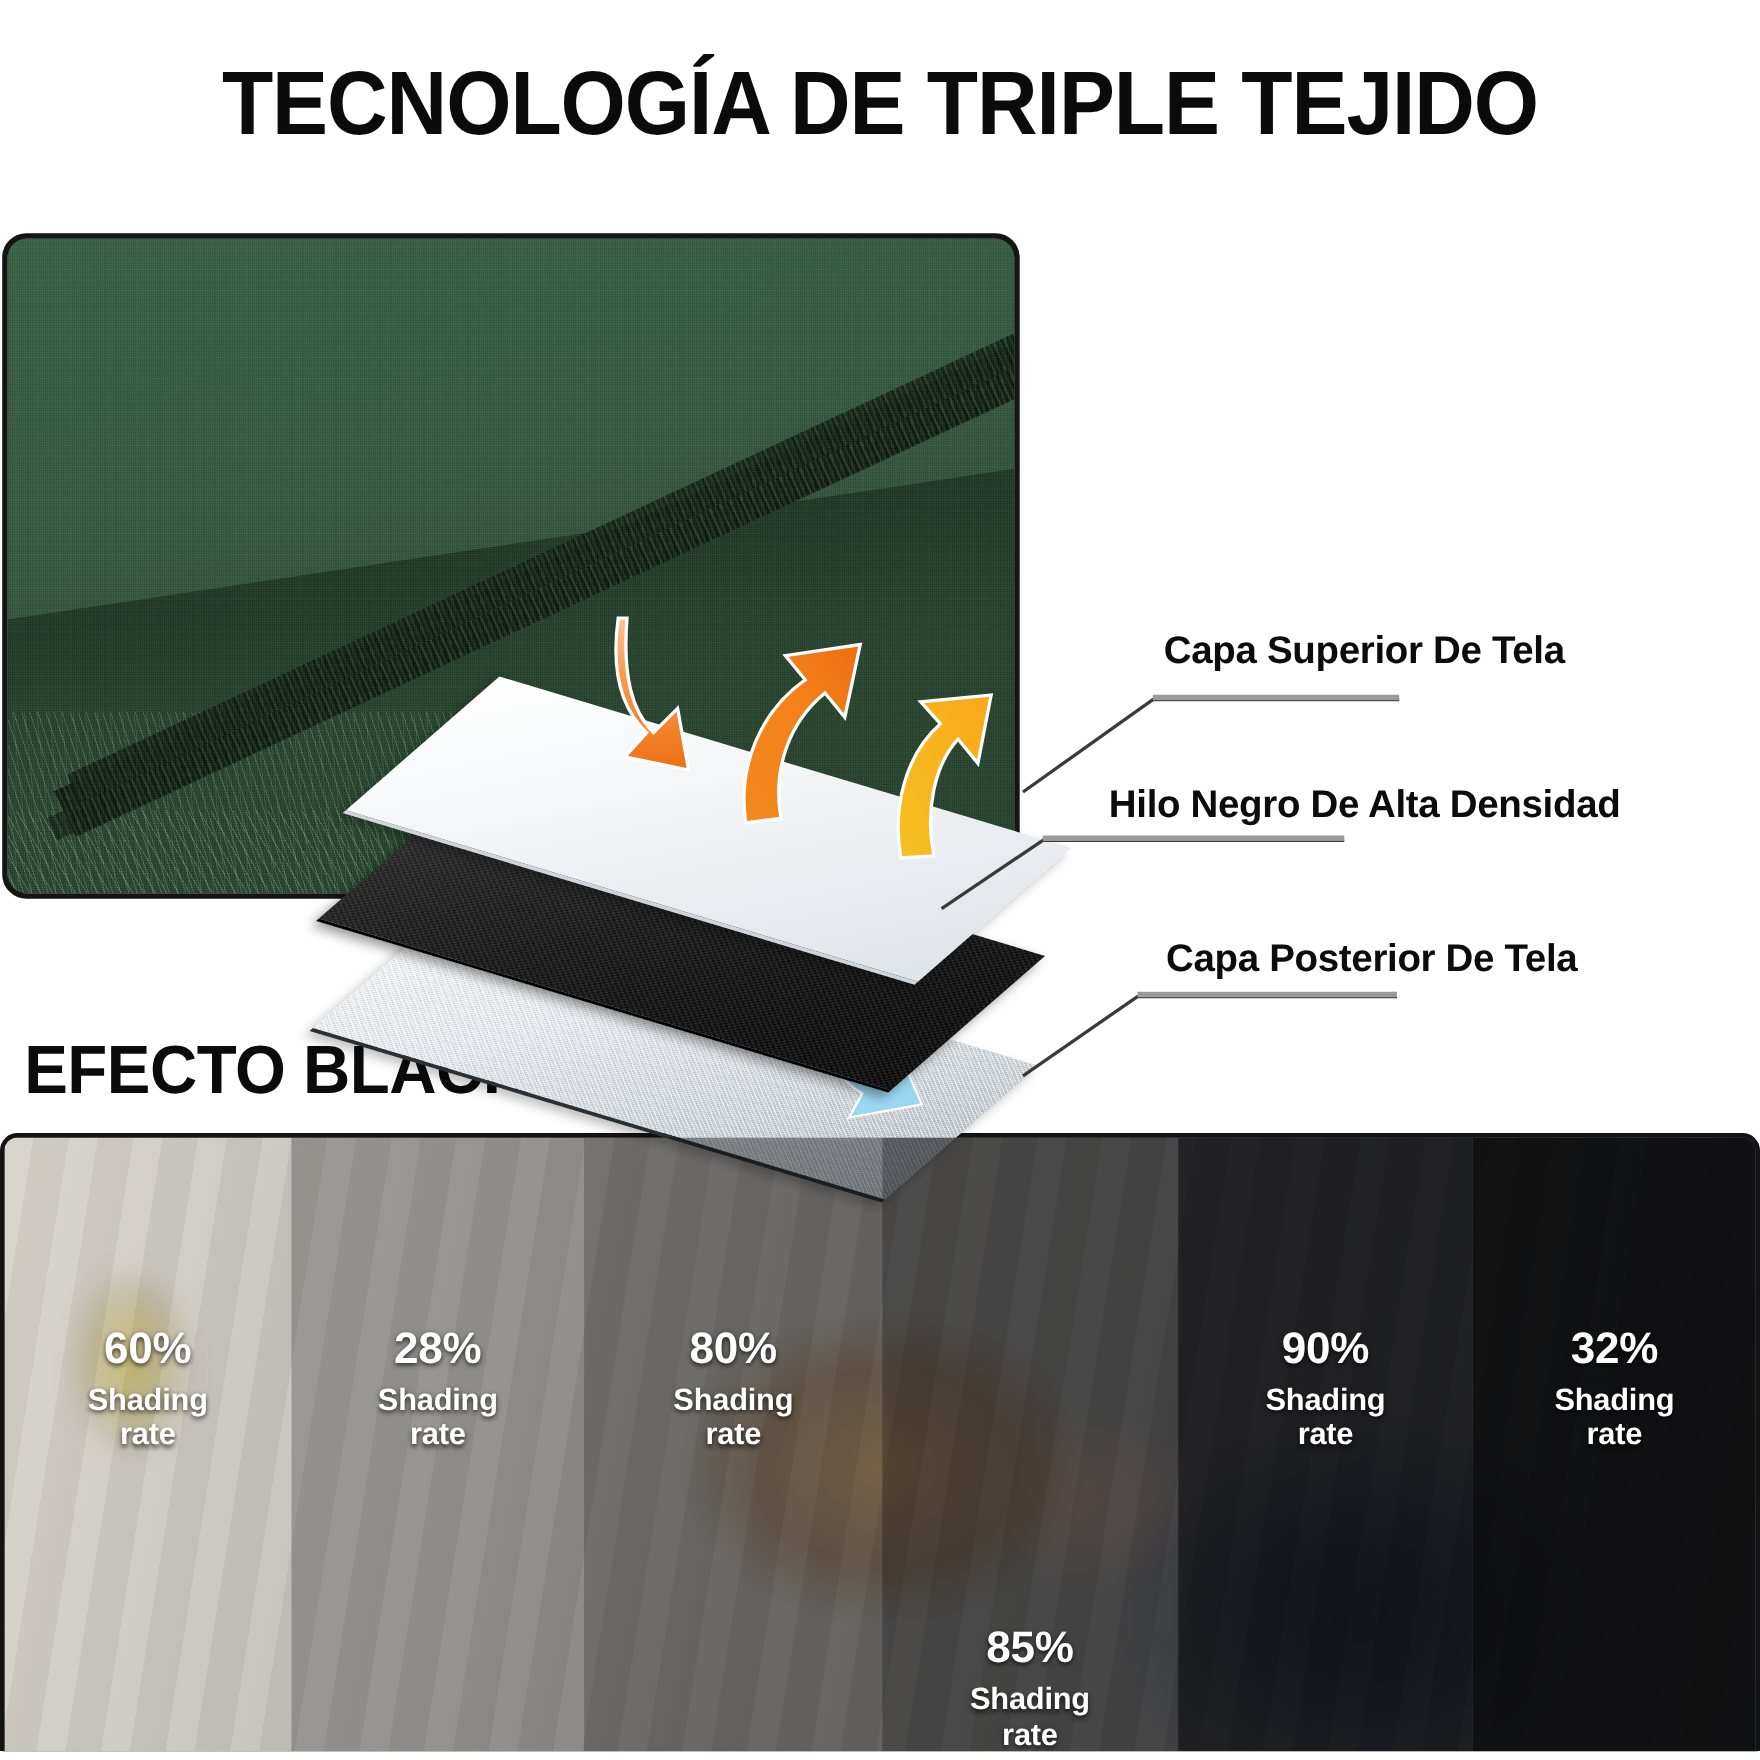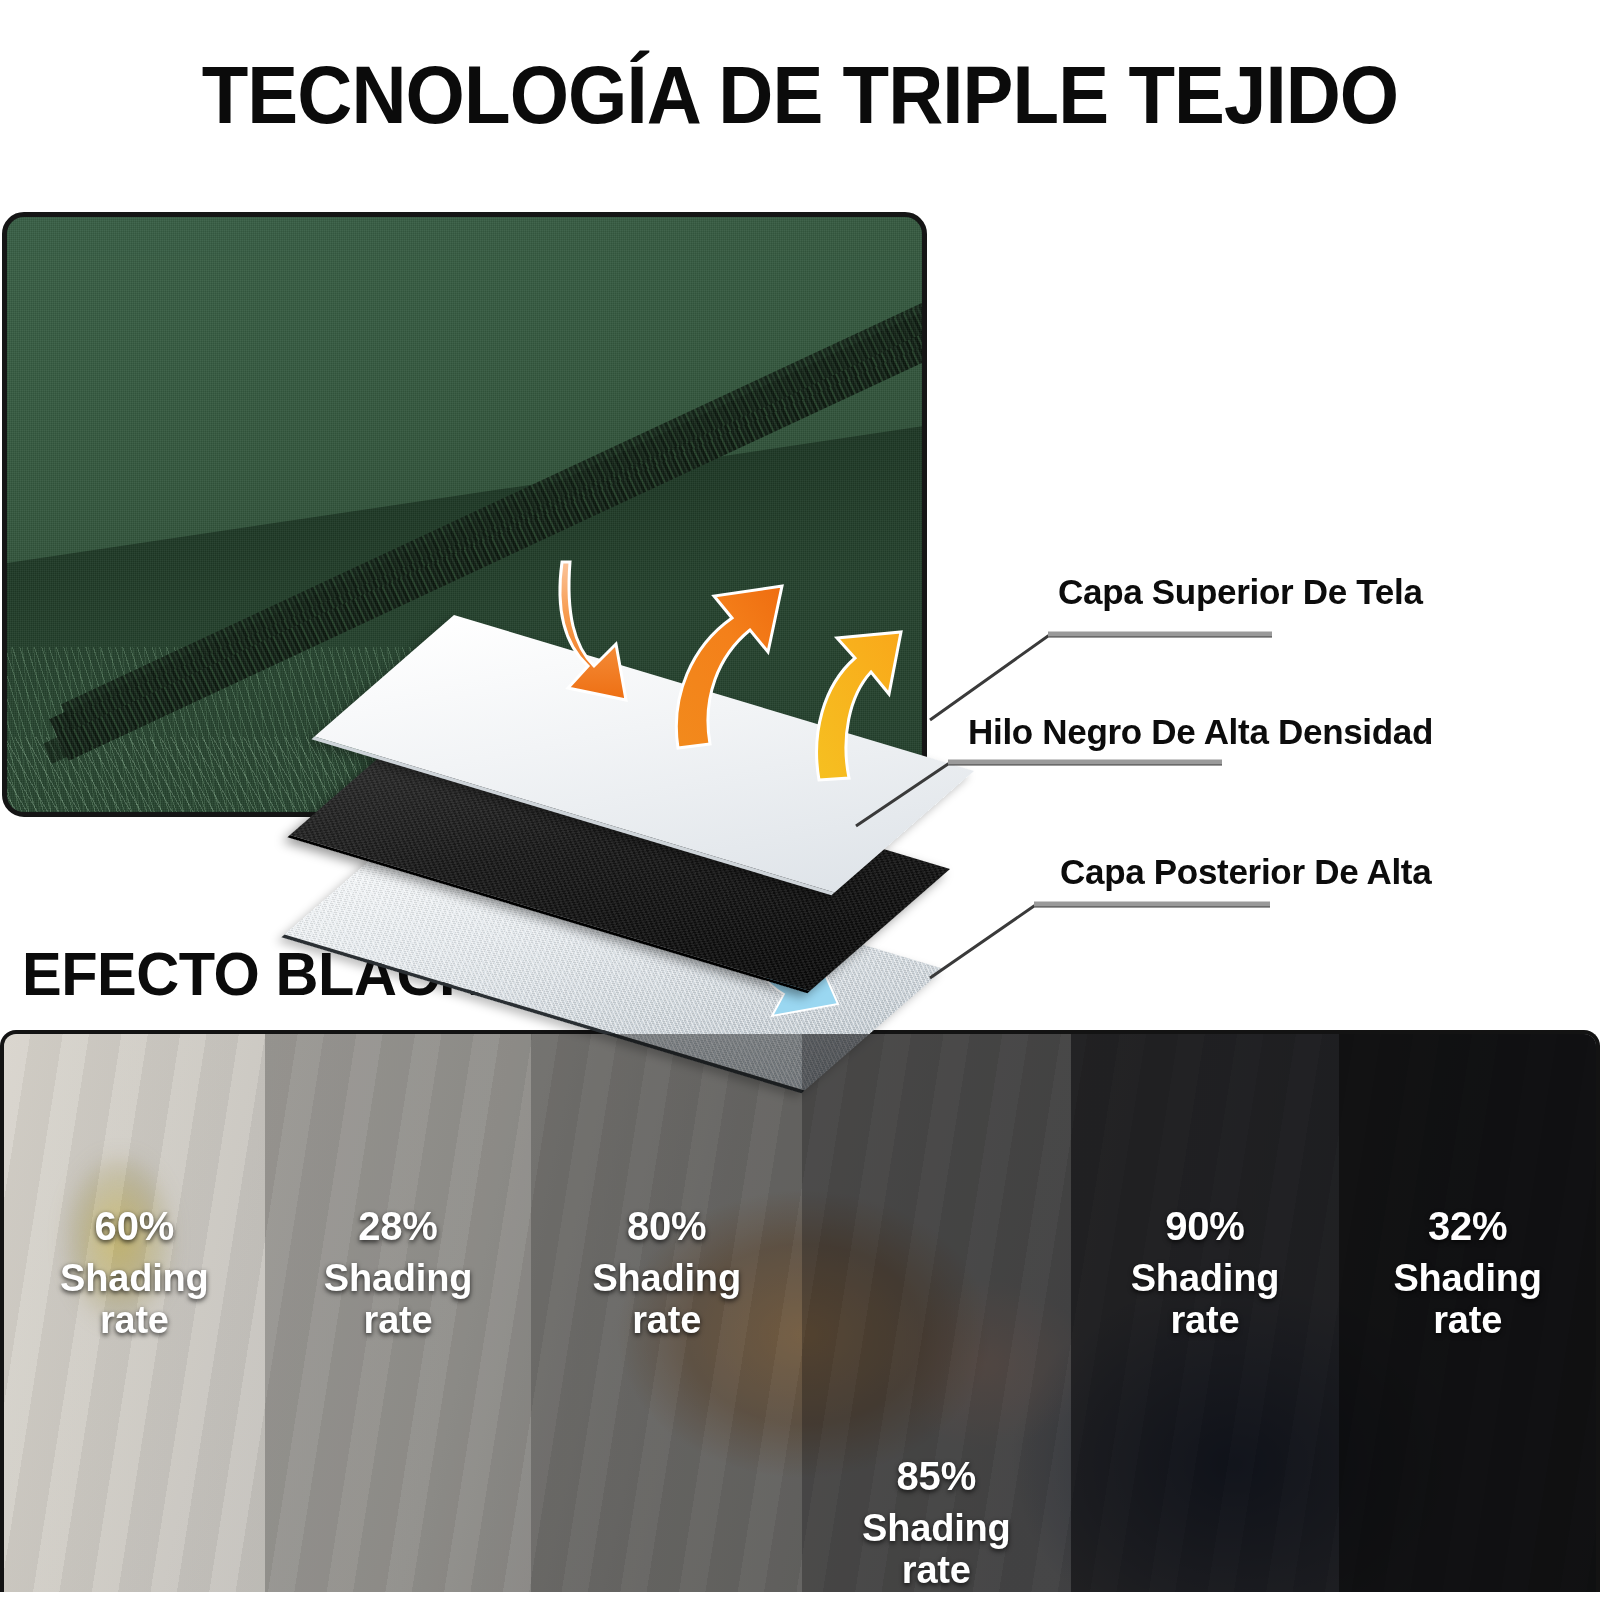--- a/index.html
+++ b/index.html
@@ -134,21 +134,21 @@
   
   .callout-text{
     position:absolute;
     font-size:35px;
     font-weight:bold;
     color:#0c0c0c;
     white-space:nowrap;
     letter-spacing:-0.3px;
   }
   #label-top{    left:1058px; top:572px;text-align:center; }
-  #label-mid{    left:968px;  top:712px; }
+  #label-mid{    left:1008px;  top:712px; }
   #label-bottom{ left:1060px; top:852px; }
 
   .leader{ position:absolute; z-index:9; }
 
   
   #blackout-title{
     position:absolute;
     left:22px; top:938px;
     font-size:62px;
     font-weight:bold;
@@ -204,21 +204,21 @@
   }
   .panel-label{
     position:relative; z-index:3;
     text-align:center;
     font-weight:bold;
     line-height:1.12;
     letter-spacing:-0.2px;
     margin-top:170px;
   }
   .panel-pct{ font-size:40px; display:block; margin-bottom:8px; }
-  .panel-rate{ font-size:38px; display:block; }
+  .panel-rate{ font-size:28px; display:block; }
 
   .scrim{ position:absolute; inset:0; z-index:1; }
 
   
   svg{ display:block; overflow:visible; }
 </style>
 </head>
 <body>
 
 <div id="main-title">TECNOLOGÍA DE TRIPLE TEJIDO</div>
@@ -320,21 +320,21 @@
 
 <svg class="leader" id="leader-bottom" style="left:930px; top:882px;" width="380" height="100">
   <polyline points="0,96 104,24 340,24" fill="none" stroke="#3a3a3a" stroke-width="3"></polyline>
   <line x1="104" y1="22" x2="340" y2="22" stroke="#9a9a9a" stroke-width="5"></line>
 </svg>
 
 <div class="callout-text" id="label-top">Capa Superior De Tela</div>
 
 <div class="callout-text" id="label-mid">Hilo Negro De Alta Densidad</div>
 
-<div class="callout-text" id="label-bottom">Capa Posterior De Alta</div>
+<div class="callout-text" id="label-bottom">Capa Posterior De Tela</div>
 
 <div id="blackout-title">EFECTO BLACKOUT</div>
 
 <div id="blackout-strip">
   <div id="photo-layer"></div>
   <div id="panels-host" style="position:relative; z-index:2; display:flex; width:100%; height:100%;">
       <div class="panel" style="width: 262px;">
         <div class="scrim" style="background: rgba(4, 4, 6, 0);"></div>
         <div class="panel-label">
           <span class="panel-pct">60%</span>

